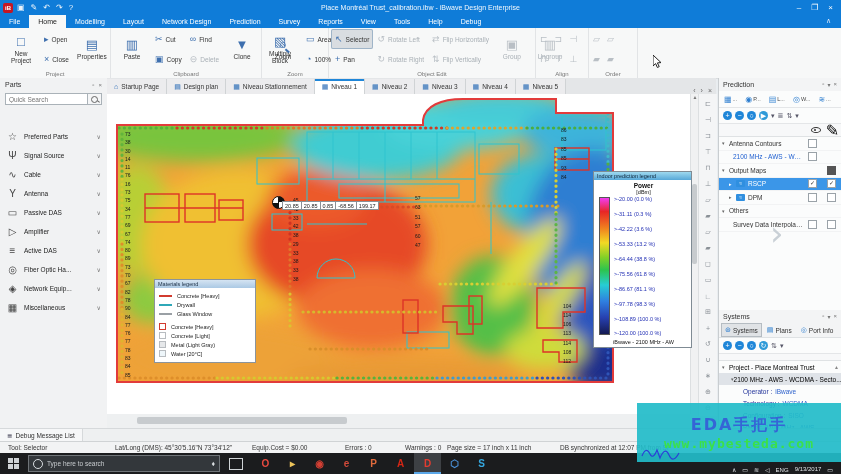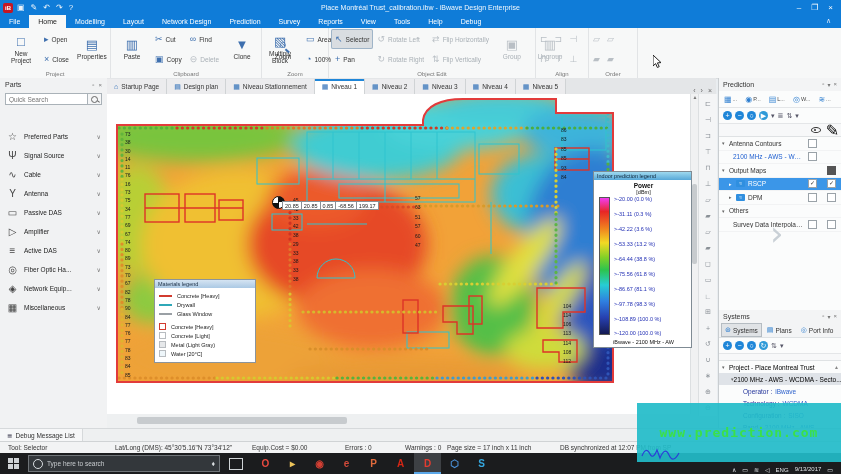--- a/index.html
+++ b/index.html
@@ -1037,16 +1037,17 @@
       <span>ENG</span>
       <span class="dt">9/13/2017</span>
       <span>▭</span>
     </div>
   </div>
 
   <div class="watermark">
     <svg class="scribble" width="50" height="18">
         <path d="M3,14 q4,-10 8,-2 q3,6 7,-4 l3,8 q5,-12 9,-3 t10,-2" fill="none" stroke="#2b3fd8" stroke-width="1.2"></path>
       </svg>
-    <div class="wm2">www.prediction.com</div>
+    <div class="wm1">EDA手把手</div>
+    <div class="wm2">www.mybesteda.com</div>
   </div>
 
 </div>
 
 </body></html>

